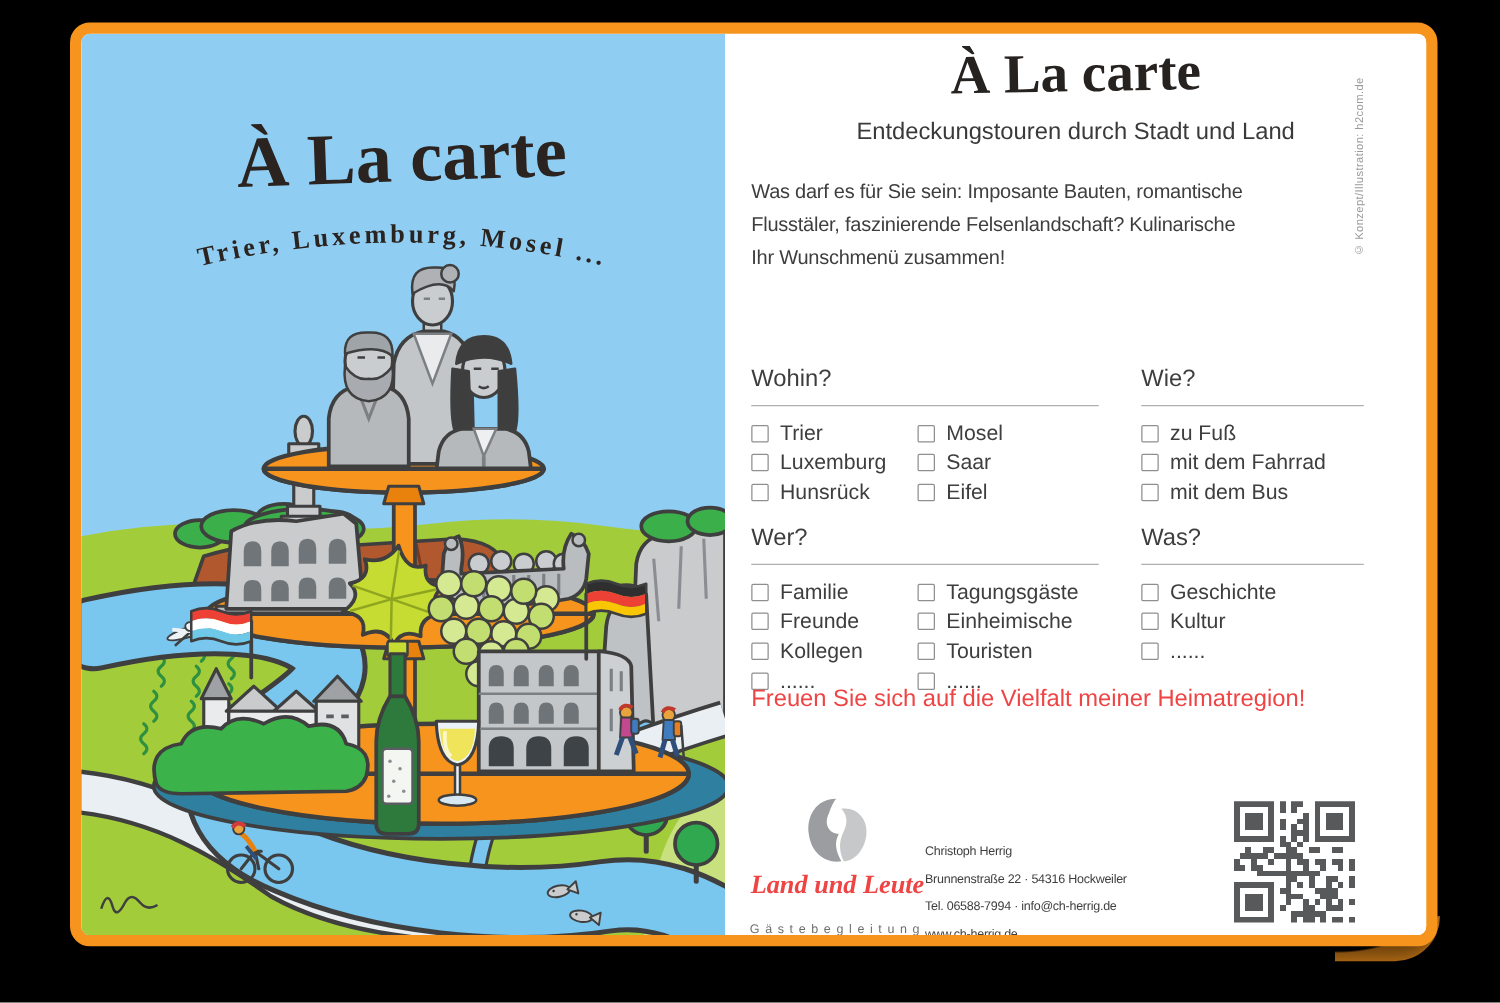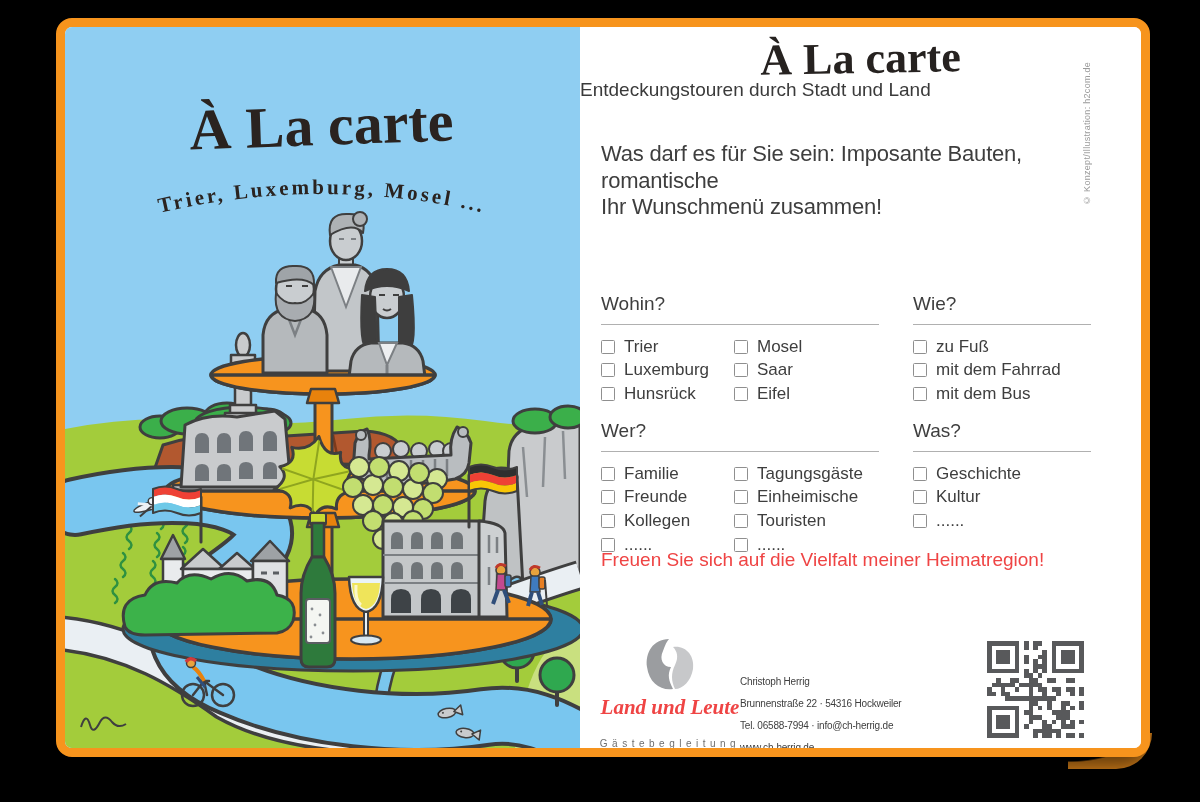--- a/index.html
+++ b/index.html
@@ -22,24 +22,24 @@
   }
   .panel-left{position:absolute;left:0;top:0;width:515px;height:721px;}
   svg.illustration{display:block;width:515px;height:721px;}
   .ol{stroke:#3F3F3F;stroke-linejoin:round;stroke-linecap:round;}
   .hand{font-family:cursive;font-weight:700;}
 
   .panel-right{position:absolute;left:515px;top:0;width:561px;height:721px;background:#fff;}
   .r-title{position:absolute;left:0;top:4px;width:100%;margin:0;text-align:center;
     font-family:cursive;font-weight:700;font-size:44px;line-height:56px;color:#262220;
     transform:rotate(-1deg);}
-  .r-subtitle{position:absolute;left:0;top:52px;width:100%;
+  .r-subtitle{position:absolute;left:0;top:68px;width:100%;text-align:center;
     font-size:19px;color:#3A3A3A;}
   .r-intro{position:absolute;left:21px;top:114px;width:525px;
-    font-size:22px;line-height:26.5px;letter-spacing:-0.2px;color:#3E3E3E;}
+    font-size:16px;line-height:26.5px;letter-spacing:-0.2px;color:#3E3E3E;}
   .sections{position:absolute;left:21px;top:266px;width:520px;height:280px;}
   .sec{position:absolute;}
   .sec-wohin{left:0;top:0;width:278px;}
   .sec-wie{left:312px;top:0;width:178px;}
   .sec-wer{left:0;top:127px;width:278px;}
   .sec-was{left:312px;top:127px;width:178px;}
   .sec-h{font-size:19px;color:#3E3E3E;padding-bottom:9px;}
   .rule{border-top:1px solid #B0B0B0;height:0;}
   .items{display:grid;padding-top:10px;row-gap:0;}
   .two-col{grid-template-columns:133px 1fr;}
@@ -400,20 +400,21 @@
       </g>
     </svg>
   </div>
 
   <section class="panel-right">
     <h1 class="r-title">À La carte</h1>
     <div class="r-subtitle">Entdeckungstouren durch Stadt und Land</div>
 
     <div class="r-intro">
       <div>Was darf es für Sie sein: Imposante Bauten, romantische</div>
+      <div>Flusstäler, faszinierende Felsenlandschaft? Kulinarische</div>
       <div>Ihr Wunschmenü zusammen!</div>
     </div>
 
     <div class="sections">
 
       <div class="sec sec-wohin">
         <div class="sec-h">Wohin?</div>
         <div class="rule"></div>
         <div class="items two-col">
           <div class="ck">

